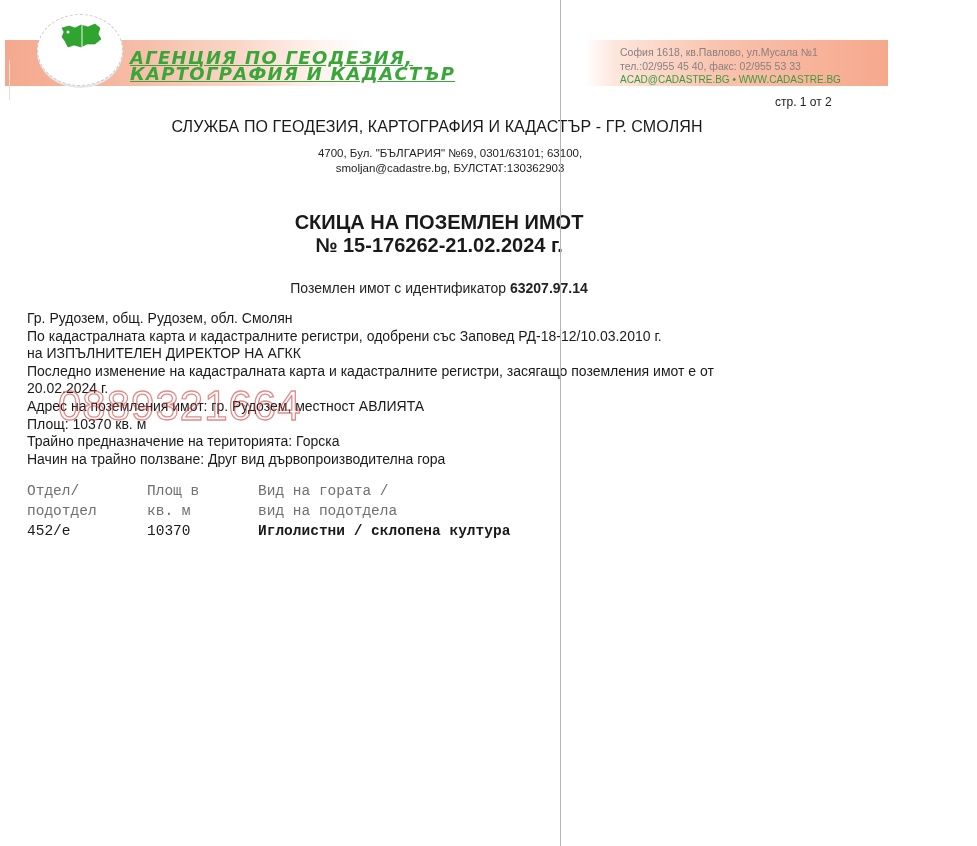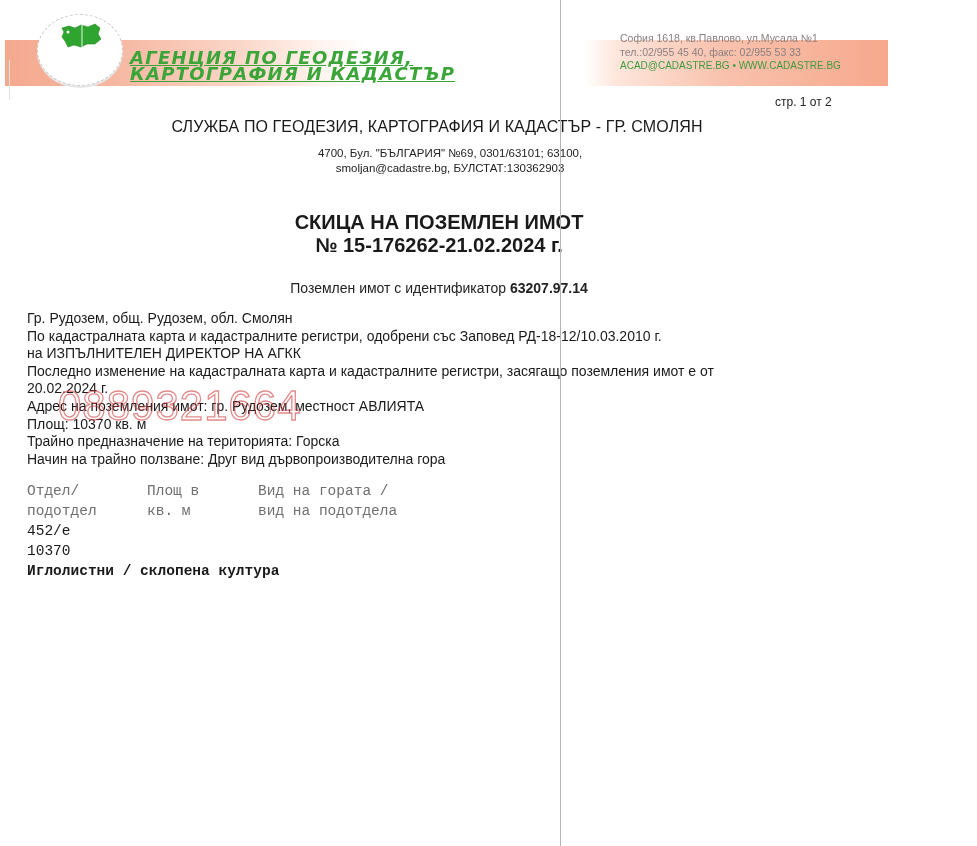--- a/index.html
+++ b/index.html
@@ -22,34 +22,34 @@
     box-shadow: 0 2px 0 #e6e6e6;
   }
   .logo-map { position: absolute; left: 60px; top: 22px; width: 42px; height: 28px; }
   .agency-name {
     position: absolute; left: 130px; top: 50px; font-weight: bold; font-style: italic;
     color: #3aa63a; font-size: 18px; line-height: 16px; letter-spacing: 1.3px;
     font-family: "DejaVu Sans", sans-serif;
     text-decoration: underline;
   }
   .contact {
-    position: absolute; left: 620px; top: 32px; font-size: 10.5px; line-height: 13.5px; color: #8a7f7f;
+    position: absolute; left: 620px; top: 46px; font-size: 10.5px; line-height: 13.5px; color: #8a7f7f;
   }
   .contact .web { color: #3e9a3e; font-size: 10px; }
   .page-num { position: absolute; left: 775px; top: 95px; font-size: 12px; color: #222; }
   .office-title { position: absolute; left: 0; width: 874px; text-align: center; top: 118px; font-size: 16px; color: #1a1a1a; letter-spacing: 0.1px; }
   .office-addr { position: absolute; left: 0; width: 900px; text-align: center; top: 146px; font-size: 11.5px; line-height: 15px; color: #222; }
   .doc-title { position: absolute; left: 0; width: 878px; text-align: center; top: 211px; font-size: 20px; font-weight: bold; line-height: 23px; color: #1a1a1a; }
   .identifier { position: absolute; left: 0; width: 878px; text-align: center; top: 280px; font-size: 14px; color: #222; }
   .body-lines { position: absolute; left: 27px; top: 310px; font-size: 14px; line-height: 17.6px; color: #1a1a1a; width: 880px; }
   .body-lines b { font-weight: normal; }
   .forest-table { position: absolute; left: 27px; top: 481px; font-family: "Liberation Mono", monospace; font-size: 14.5px; line-height: 20px; }
   .forest-table .hdr { color: #707070; }
-  .forest-table .val { color: #1a1a1a; flex-direction: column; }
-  .forest-table .row { display: flex; }
+  .forest-table .val { color: #1a1a1a; }
+  .forest-table .row { display: flex; align-items: flex-end; }
   .forest-table .c1 { width: 120px; }
   .forest-table .c2 { width: 111px; }
   .forest-table .c3 { font-weight: bold; }
   .forest-table .c3.hdr { font-weight: normal; }
   .watermark {
     position: absolute; left: 58px; top: 383px; font-size: 42px; letter-spacing: 1px; color: transparent;
     -webkit-text-stroke: 1.3px rgba(205,60,60,0.6); font-family: "Liberation Sans", sans-serif; line-height: 46px;
   }
   .scan-line { position: absolute; left: 560px; top: 0; width: 1px; height: 846px; background: #b5b5b5; }
   .scan-line-faint { position: absolute; left: 9px; top: 60px; width: 1px; height: 40px; background: #e0e0e0; }

